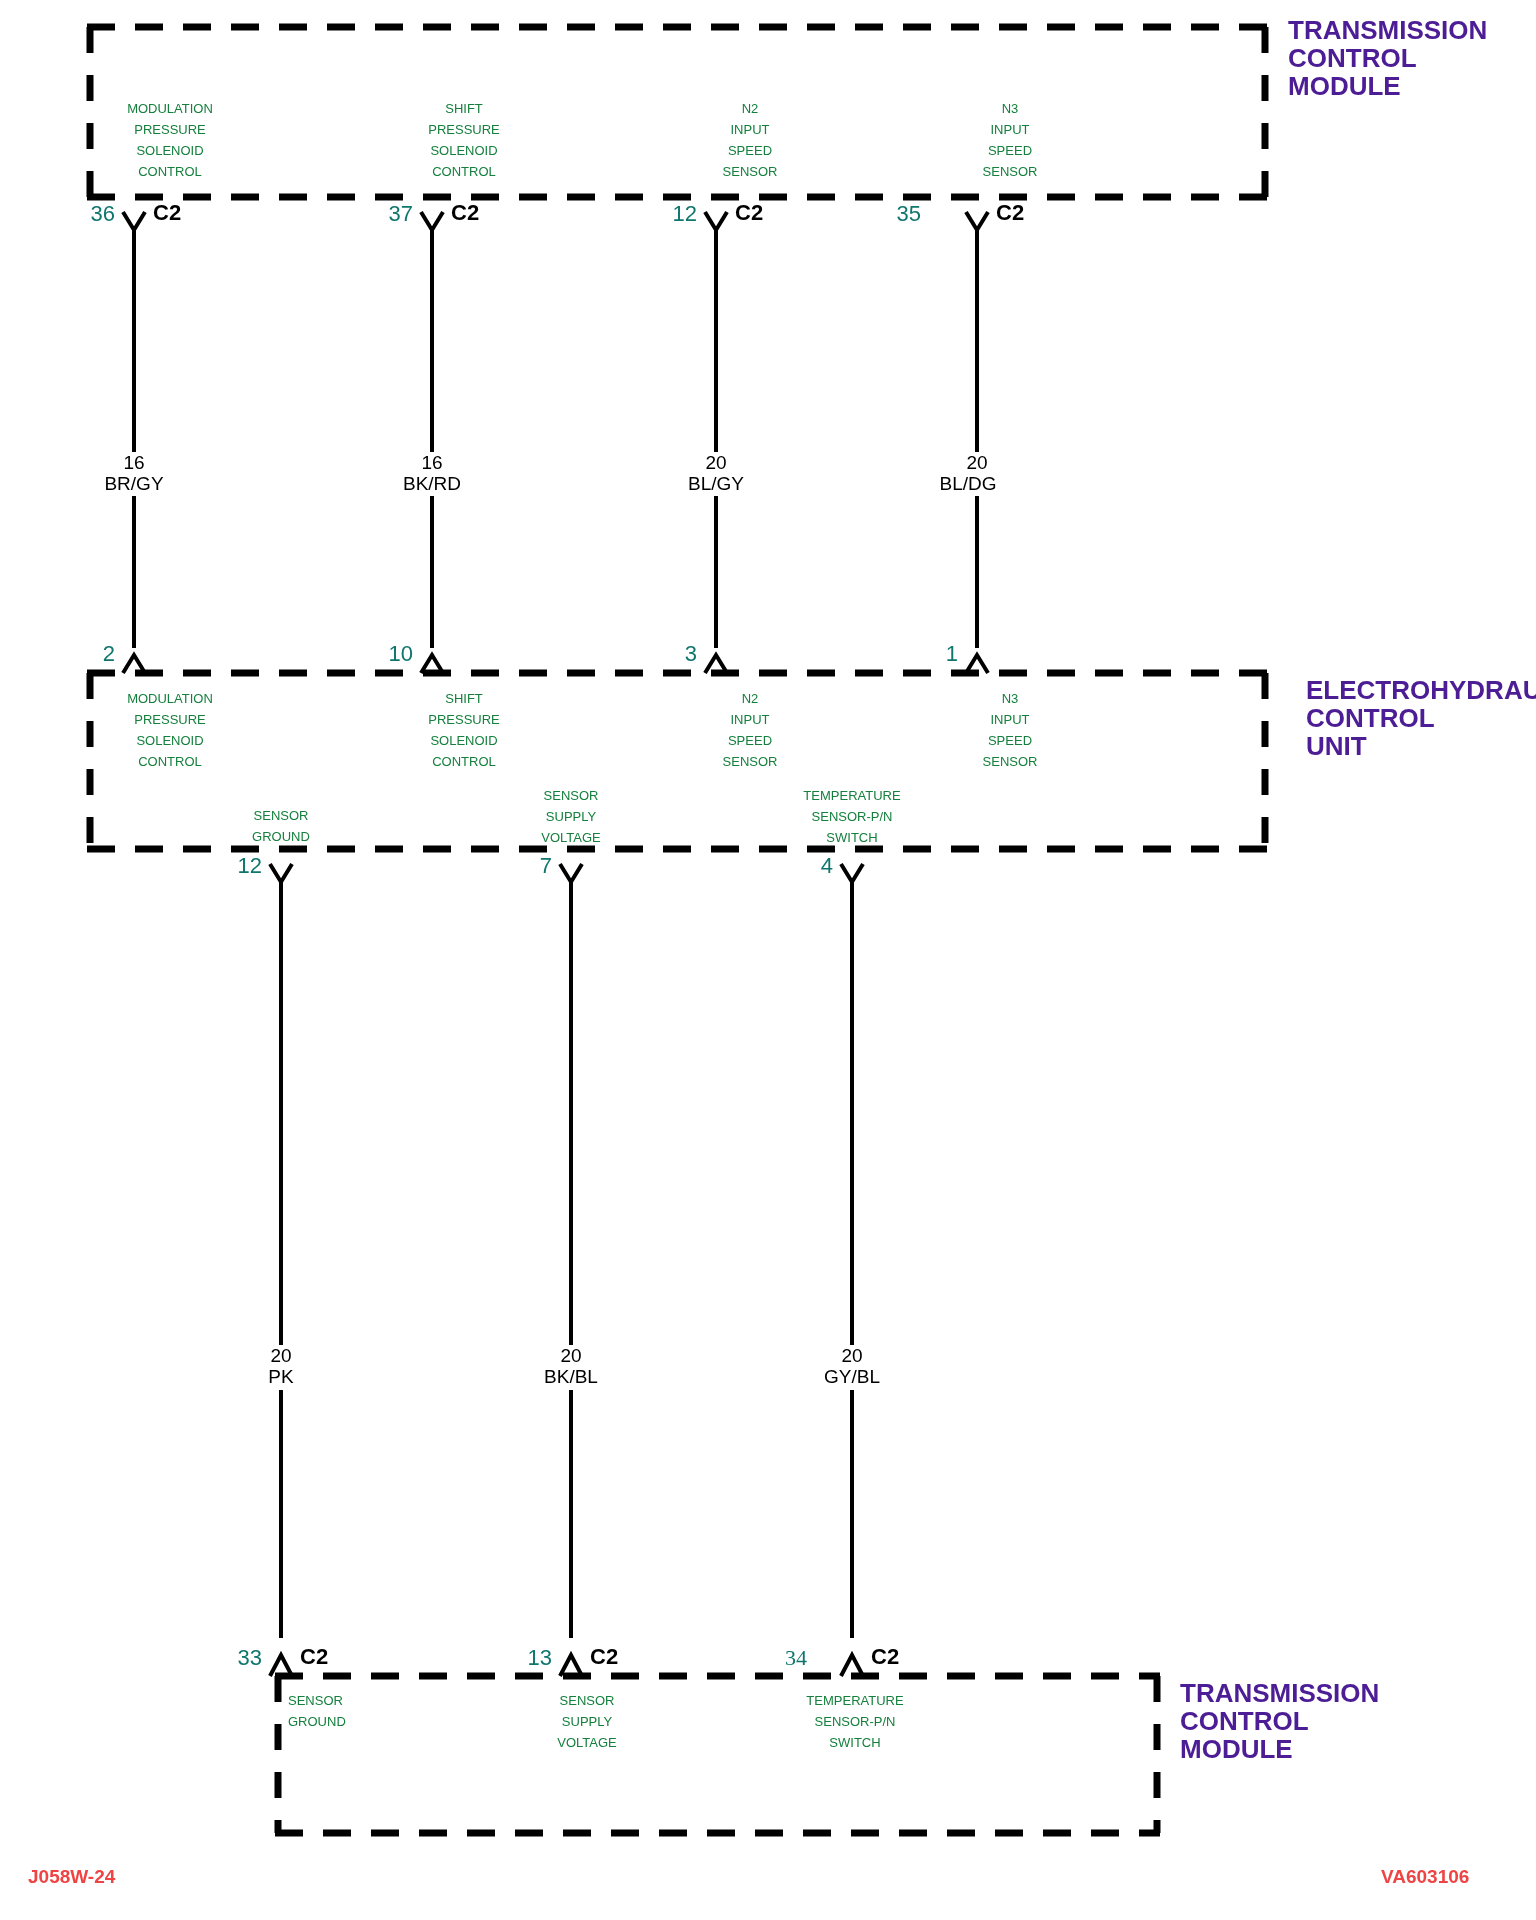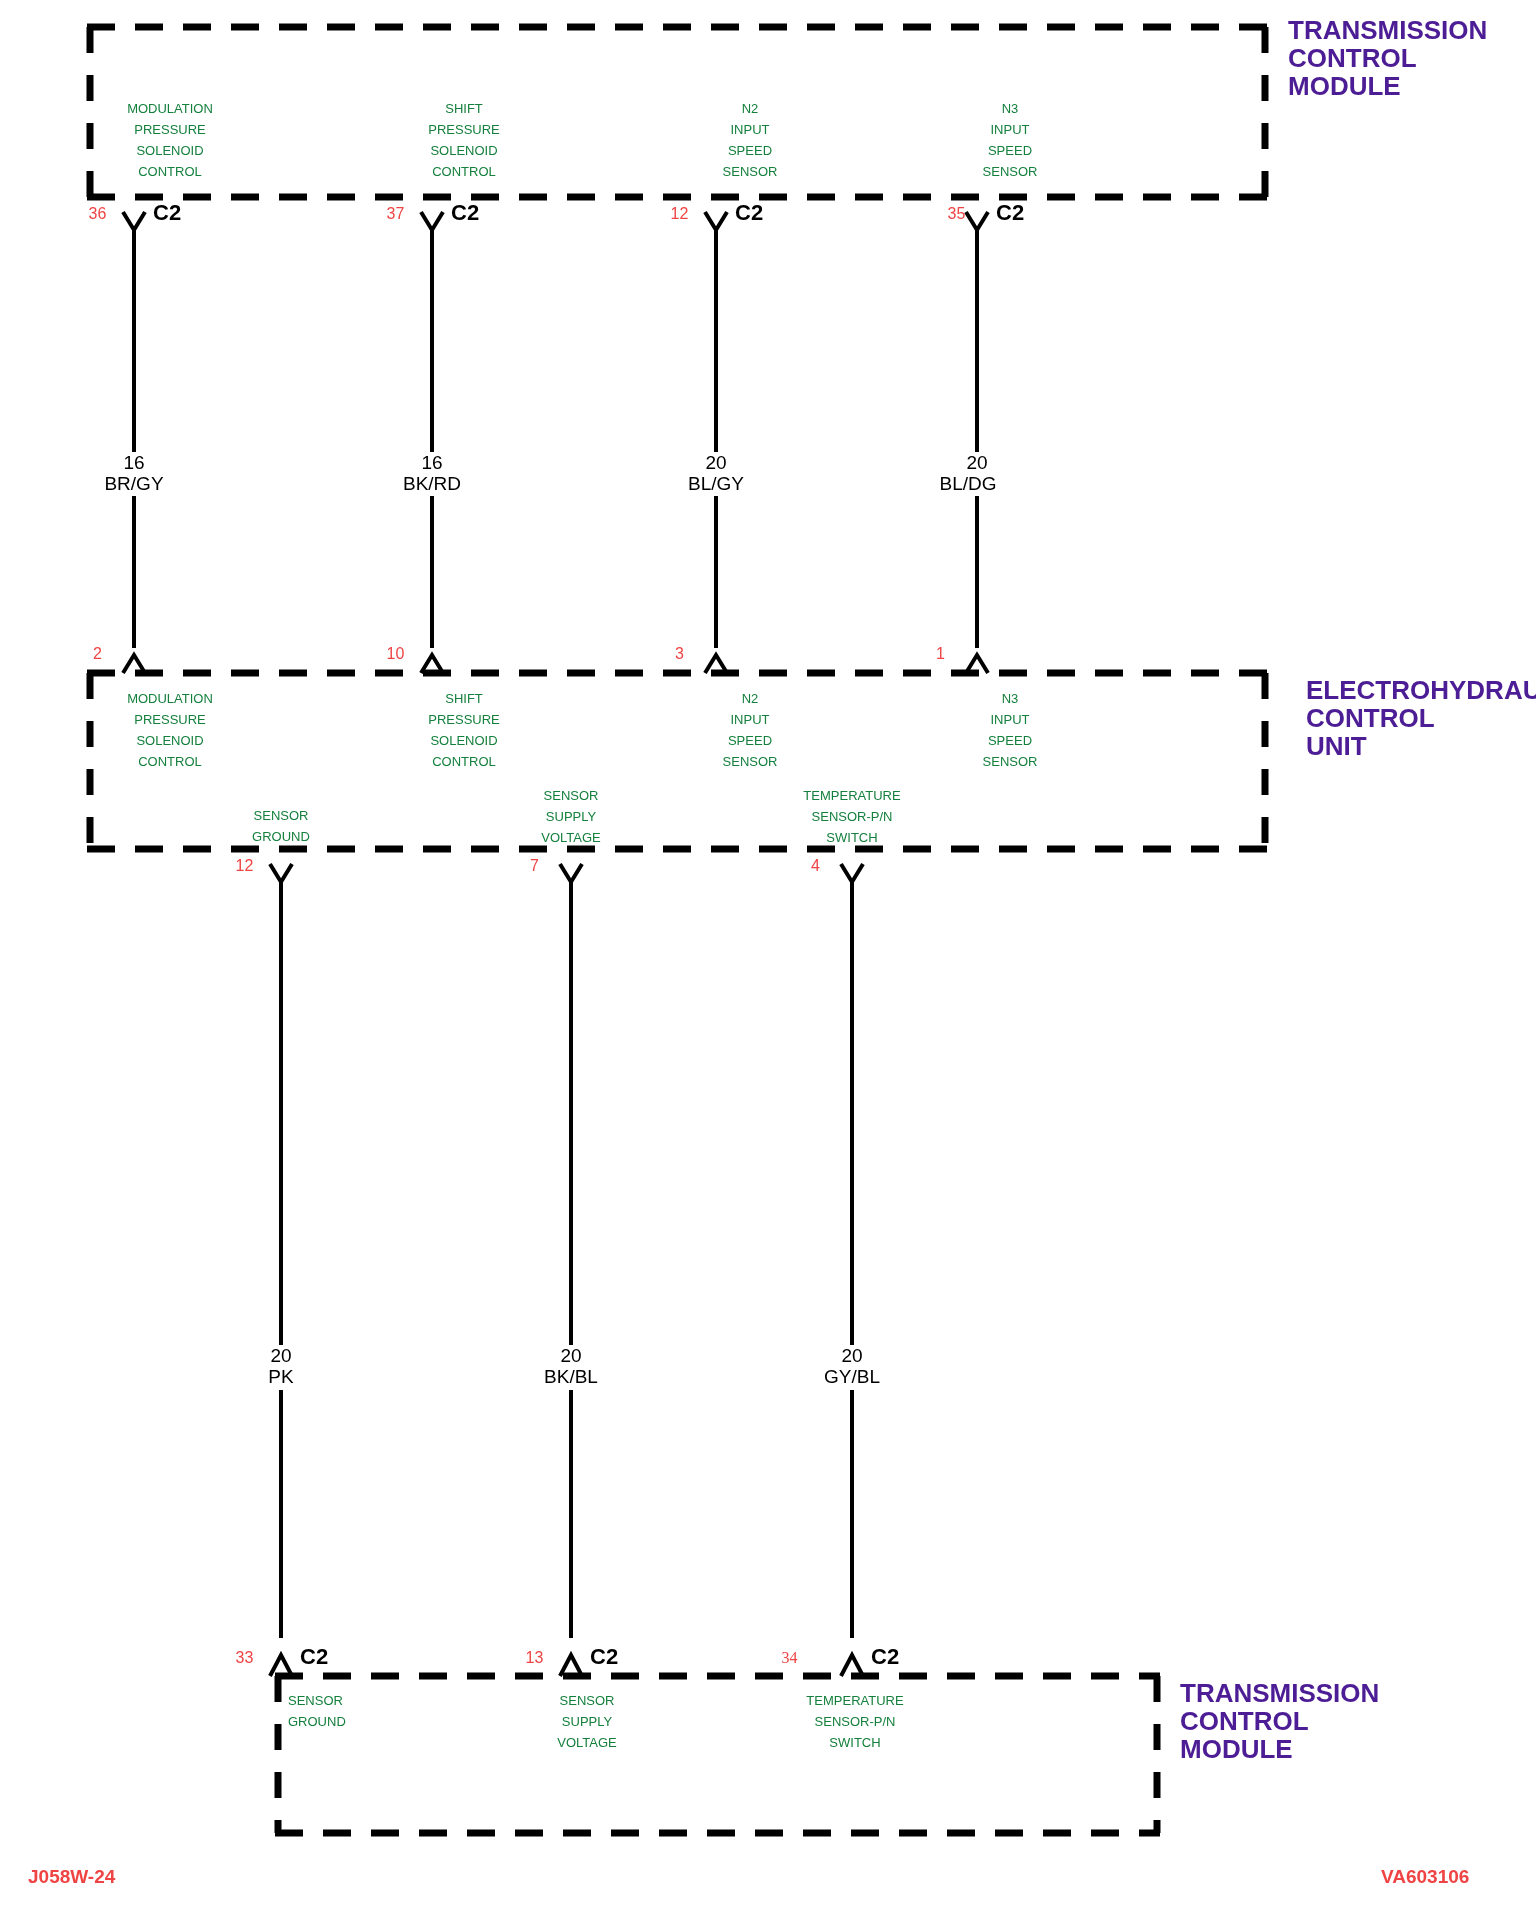--- a/index.html
+++ b/index.html
@@ -34,25 +34,25 @@
     white-space: pre;
     text-align: center;
     color: #15803d;
   }
   .lbl-center {
     transform: translateX(-50%);
   }
   .pinnum {
     position: absolute;
     font-family: "Liberation Sans", sans-serif;
-    font-size: 16px;
+    font-size: 22px;
     line-height: 19px;
     white-space: pre;
-    text-align: center;
-    color: #ef4444;
+    text-align: right;
+    color: #0f766e;
   }
   .connlabel {
     position: absolute;
     font-family: "Liberation Sans", sans-serif;
     font-size: 22px;
     font-weight: bold;
     line-height: 23px;
     white-space: pre;
     color: #000;
   }
@@ -180,21 +180,21 @@
 SPEED
 SENSOR</div>
   <div class="lbl lbl-center" style="left:1010px; top:98px;">N3
 INPUT
 SPEED
 SENSOR</div>
 
   <div class="pinnum" style="left:80px; top:204px; width:35px;">36</div>
   <div class="pinnum" style="left:378px; top:204px; width:35px;">37</div>
   <div class="pinnum" style="left:662px; top:204px; width:35px;">12</div>
-  <div class="pinnum" style="left:939px; top:204px; width:35px;">35</div>
+  <div class="pinnum" style="left:886px; top:204px; width:35px;">35</div>
 
   <div class="connlabel" style="left:153px; top:201px;">C2</div>
   <div class="connlabel" style="left:451px; top:201px;">C2</div>
   <div class="connlabel" style="left:735px; top:201px;">C2</div>
   <div class="connlabel" style="left:996px; top:201px;">C2</div>
 
   <div class="boxname" style="left:1288px; top:16px;">TRANSMISSION
 CONTROL
 MODULE</div>
 

